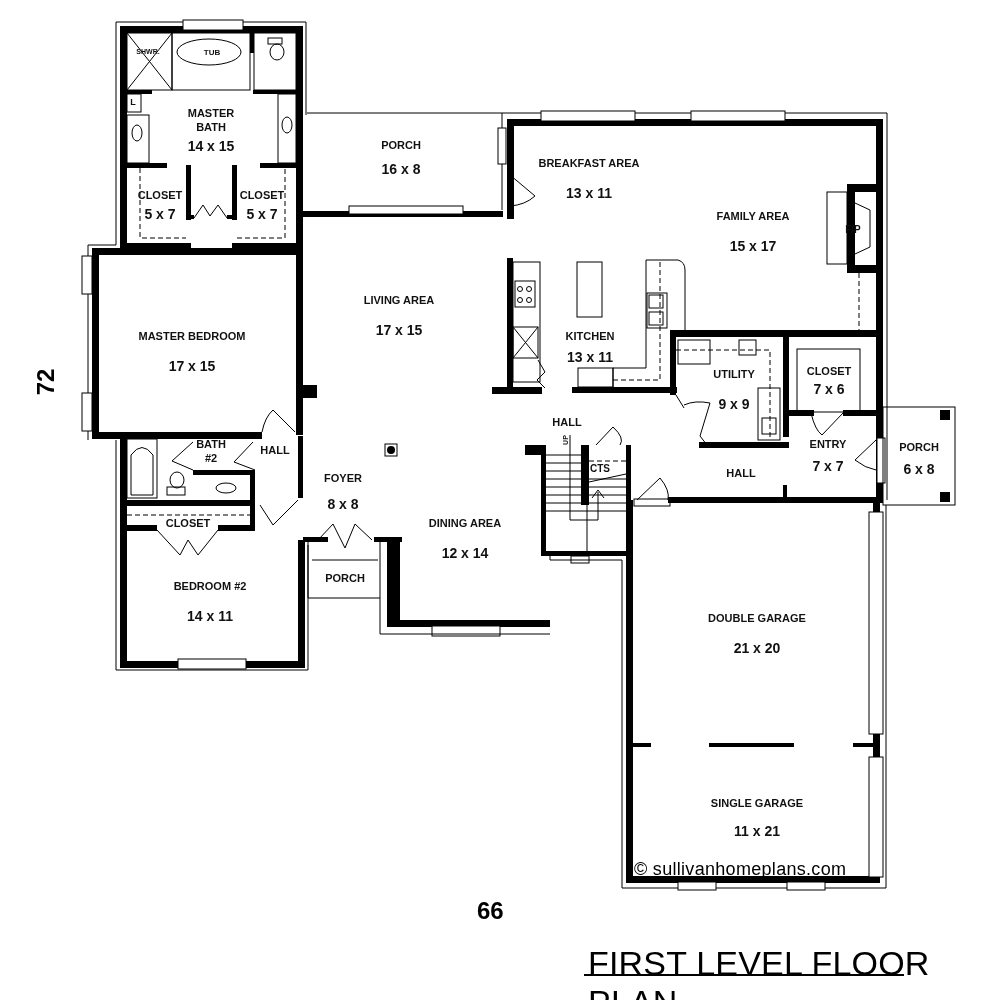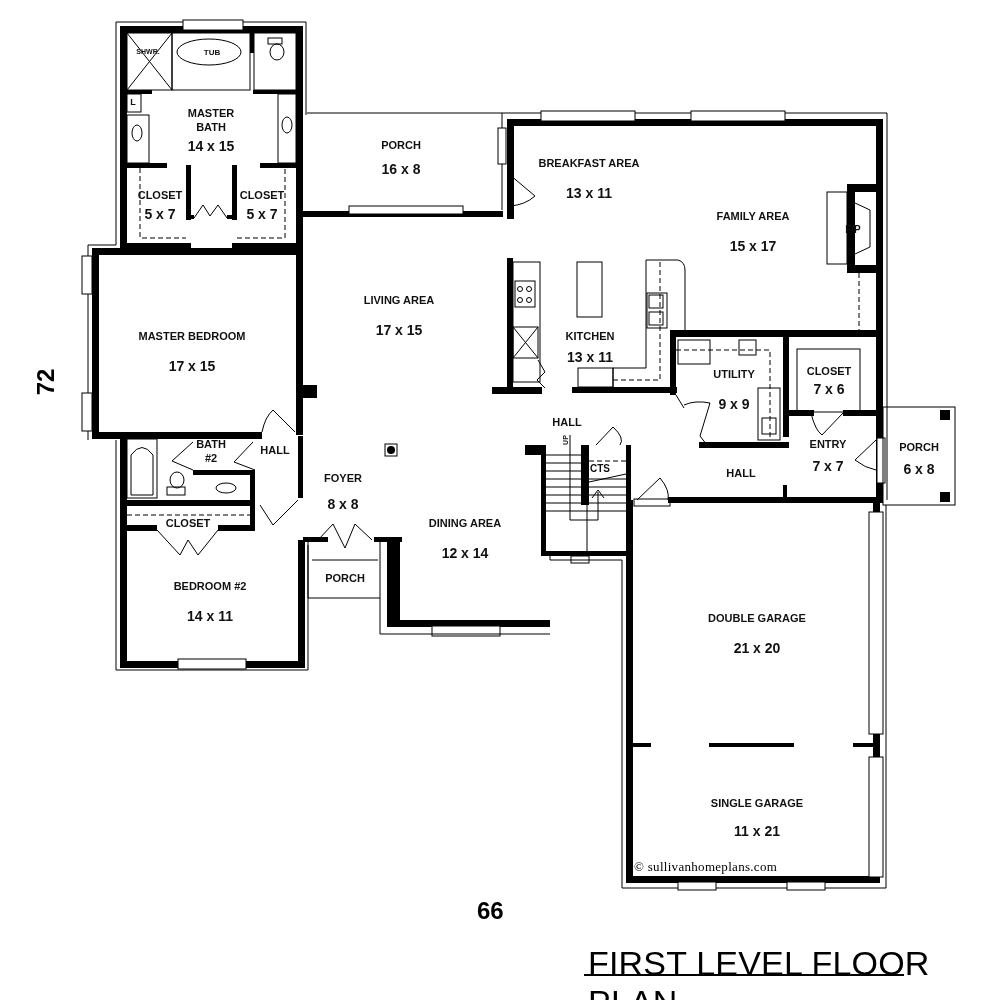--- a/index.html
+++ b/index.html
@@ -10,21 +10,21 @@
     .dim { font-size: 14px; }
     .small { font-size: 9px; }
     .wall { fill: #000; }
     .thin { fill: none; stroke: #000; stroke-width: 1; }
     .dash { fill: none; stroke: #000; stroke-width: 1; stroke-dasharray: 5 3; }
     .win { fill: #fff; stroke: #000; stroke-width: 1; }
     .title { position: absolute; left: 588px; top: 944px; font-size: 34px; font-weight: normal; color: #000; letter-spacing: 0.2px; font-family: "Liberation Sans", sans-serif; }
     .title-underline { position: absolute; left: 584px; top: 974px; width: 320px; height: 2px; background: #000; }
     .dim-bottom { position: absolute; left: 477px; top: 897px; font-size: 24px; font-weight: bold; font-family: "Liberation Sans", sans-serif; text-align: center; }
     .dim-side { position: absolute; left: 33px; top: 368px; font-size: 24px; font-weight: bold; transform: rotate(-90deg); transform-origin: center; font-family: "Liberation Sans", sans-serif; }
-    .copyright { position: absolute; left: 634px; top: 859px; font-size: 13px; color: #000; font-family: Liberation Serif, serif; letter-spacing: 0.3px; }
+    .copyright { position: absolute; left: 634px; top: 859px; font-size: 18px; color: #000; font-family: Liberation Sans, sans-serif; letter-spacing: 0.3px; }
   </style>
 </head>
 <body>
 
 <svg id="plan" viewBox="0 0 1000 1000" xmlns="http://www.w3.org/2000/svg">
 
   <g>
 
     <polyline class="thin" points="116,245 116,22 306,22 306,115"></polyline>
 

